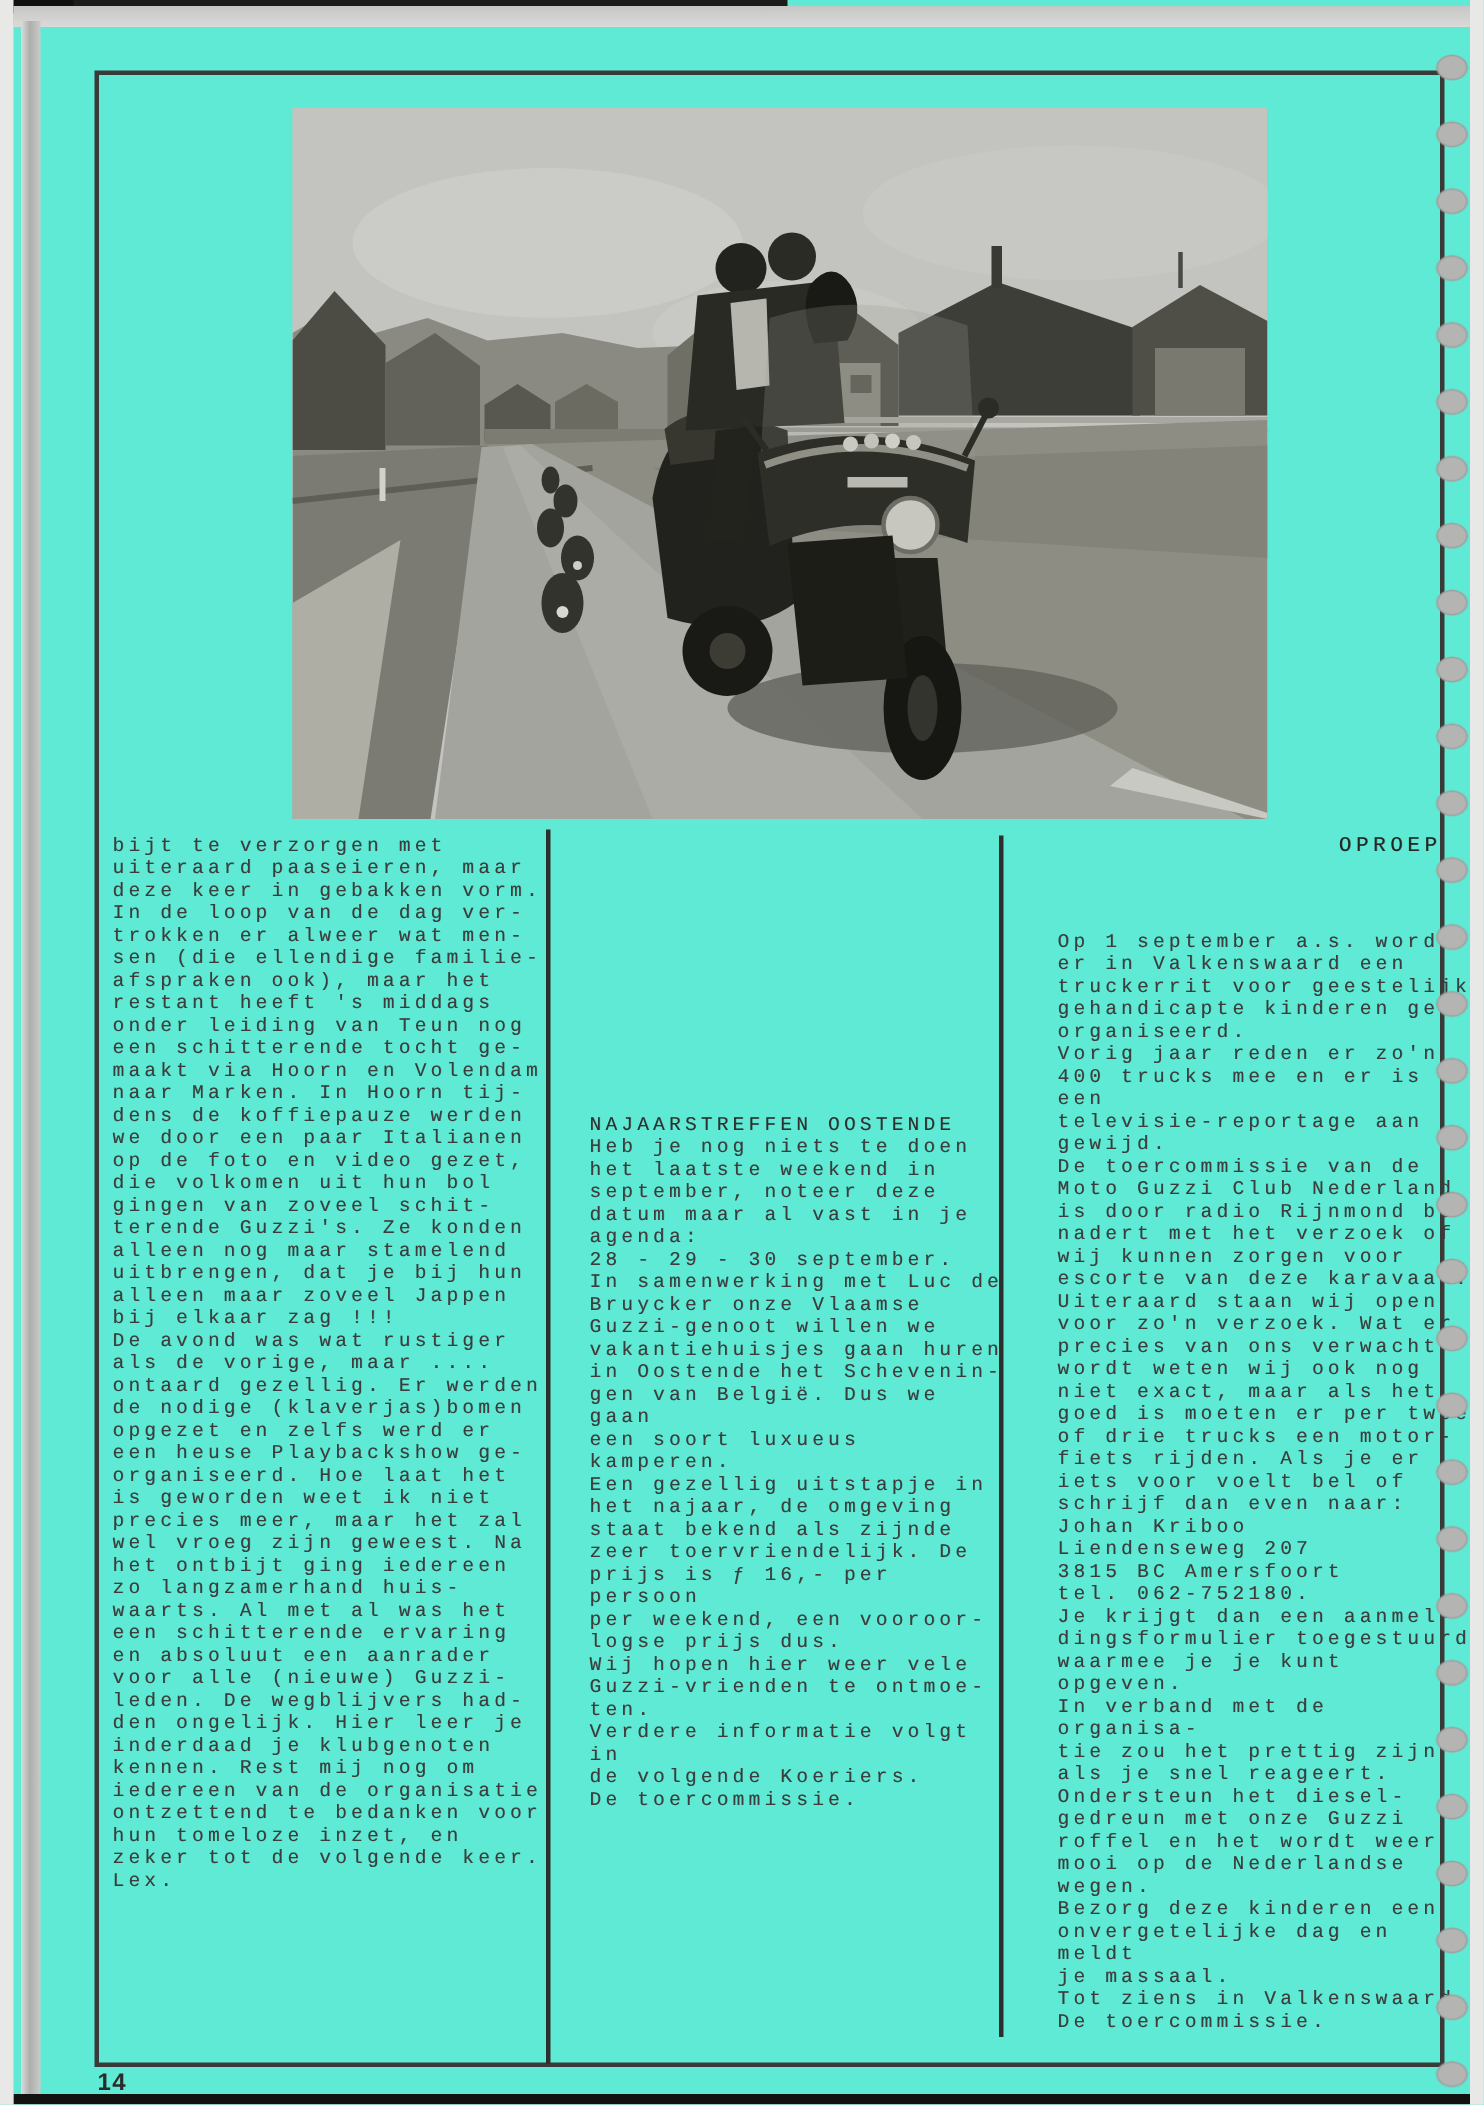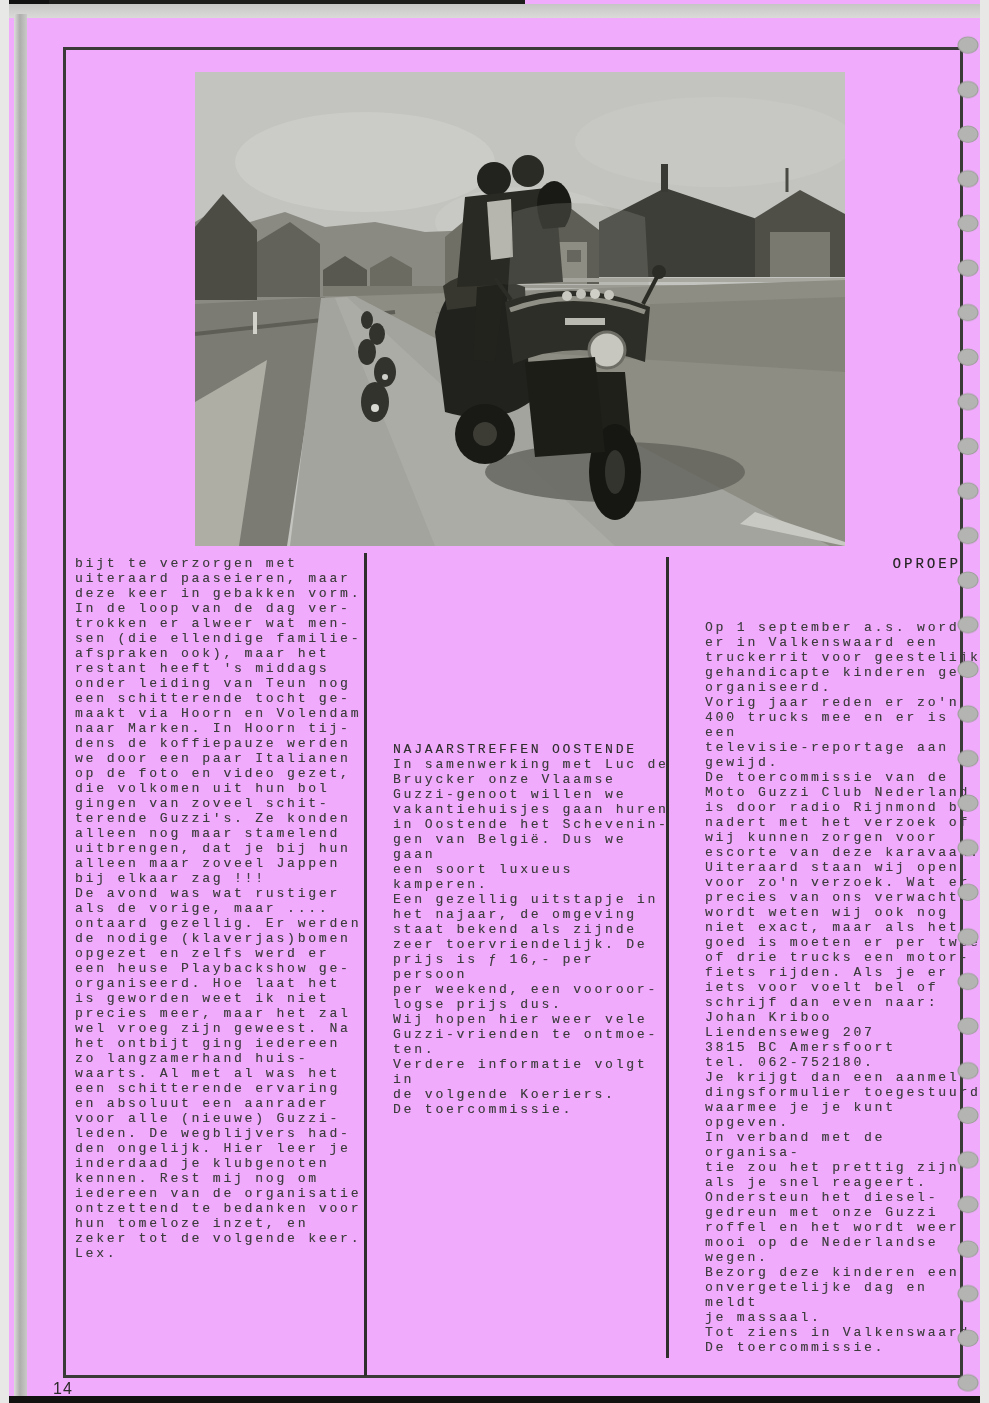--- a/index.html
+++ b/index.html
@@ -1,18 +1,18 @@
 <!DOCTYPE html>
 <html><head>
 <meta charset="utf-8">
 <style>
   html,body{margin:0;padding:0;background:#e8e8e6;}
   .page{
     position:relative;width:971px;height:1403px;margin:0 auto;
-    background:#f0abfc;overflow:hidden;
+    background:#5eead4;overflow:hidden;
     font-family:"Liberation Mono","DejaVu Sans Mono",monospace;
   }
   
   .artifact-topline{position:absolute;left:0;top:0;width:516px;height:4px;background:#1c1c1a;}
   .artifact-topblob{position:absolute;left:0;top:0;width:40px;height:9px;background:#111;}
   .artifact-topband{position:absolute;left:0;top:4px;width:989px;height:14px;
     background:linear-gradient(#c6c6c4,#dadad8);}
   .artifact-leftstrip{position:absolute;left:5px;top:14px;width:13px;height:1389px;
     background:linear-gradient(to right,#dcdcda,#aeaeac 45%,#cacac8);}
   .artifact-bottombar{position:absolute;left:0;top:1396px;width:989px;height:7px;background:#121210;}
@@ -43,23 +43,23 @@
   .col-mid{left:384px;top:742px;width:284px;}
   .col-right-body{left:672px;top:620px;width:284px;margin-left:24px;}
   .heading-mid{margin:0 0 30px 0;white-space:pre;color:#2f2f2d;}
   .heading-oproep{position:absolute;left:672px;top:556px;width:280px;z-index:3;
     text-align:right;font-weight:normal;font-size:14px;letter-spacing:3px;color:#252523;
     text-shadow:0.4px 0.4px 0.4px rgba(40,40,40,0.4);}
   .gap-top{margin-top:15px;}
   .sig-lex{margin-top:30px;margin-left:150px;}
   .sig{margin-top:15px;}
   .sig-big-gap{margin-top:30px;}
-  .page-number{position:absolute;left:44px;top:1380px;z-index:4;
+  .page-number{position:absolute;left:56px;top:1380px;z-index:4;
     font-family:"Liberation Sans","DejaVu Sans",sans-serif;
-    font-weight:normal;font-size:16px;color:#2b2b29;letter-spacing:1px;}
+    font-weight:bold;font-size:16px;color:#2b2b29;letter-spacing:1px;}
 </style>
 </head>
 <body>
 
 <div class="page">
 
   <div class="artifact-topline"></div>
   <div class="artifact-topblob"></div>
   <div class="artifact-topband"></div>
   <div class="artifact-leftstrip"></div>
@@ -203,20 +203,26 @@
 kennen. Rest mij nog om
 iedereen van de organisatie
 ontzettend te bedanken voor
 hun tomeloze inzet, en
 zeker tot de volgende keer.</p>
     <p class="sig-lex">Lex.</p>
   </div>
 
   <div class="textcol col-mid">
     <p class="heading-mid">NAJAARSTREFFEN OOSTENDE</p>
+    <p>Heb je nog niets te doen
+het laatste weekend in
+september, noteer deze
+datum maar al vast in je
+agenda:
+28 - 29 - 30 september.</p>
     <p class="gap-top">In samenwerking met Luc de
 Bruycker onze Vlaamse
 Guzzi-genoot willen we
 vakantiehuisjes gaan huren
 in Oostende het Schevenin-
 gen van België. Dus we gaan
 een soort luxueus kamperen.
 Een gezellig uitstapje in
 het najaar, de omgeving
 staat bekend als zijnde

